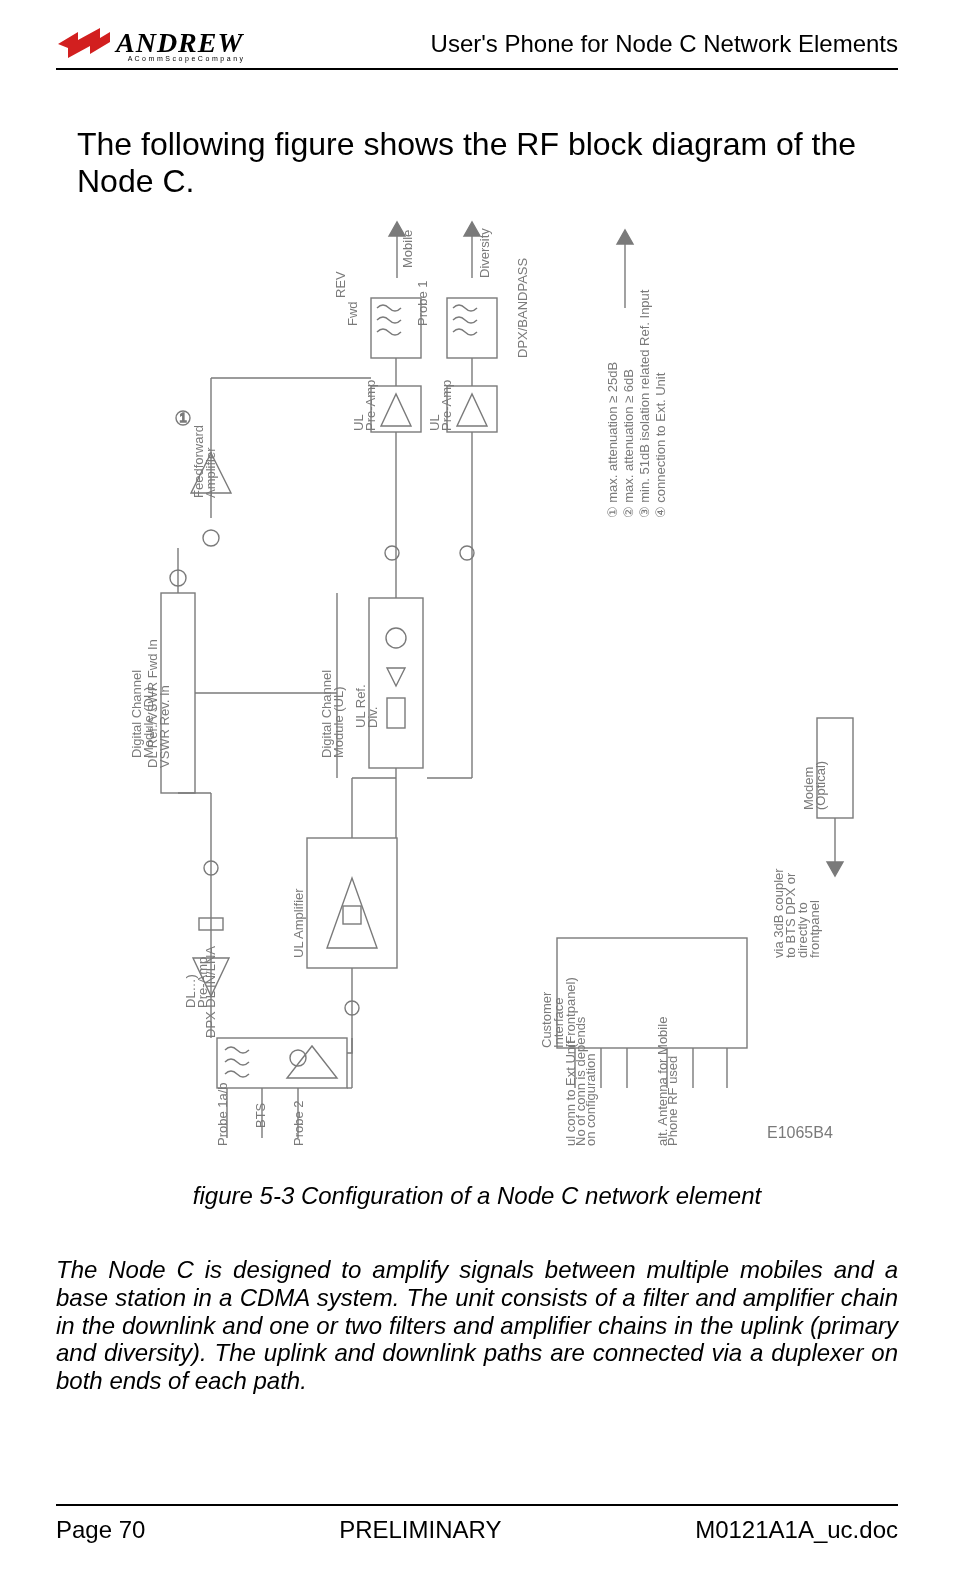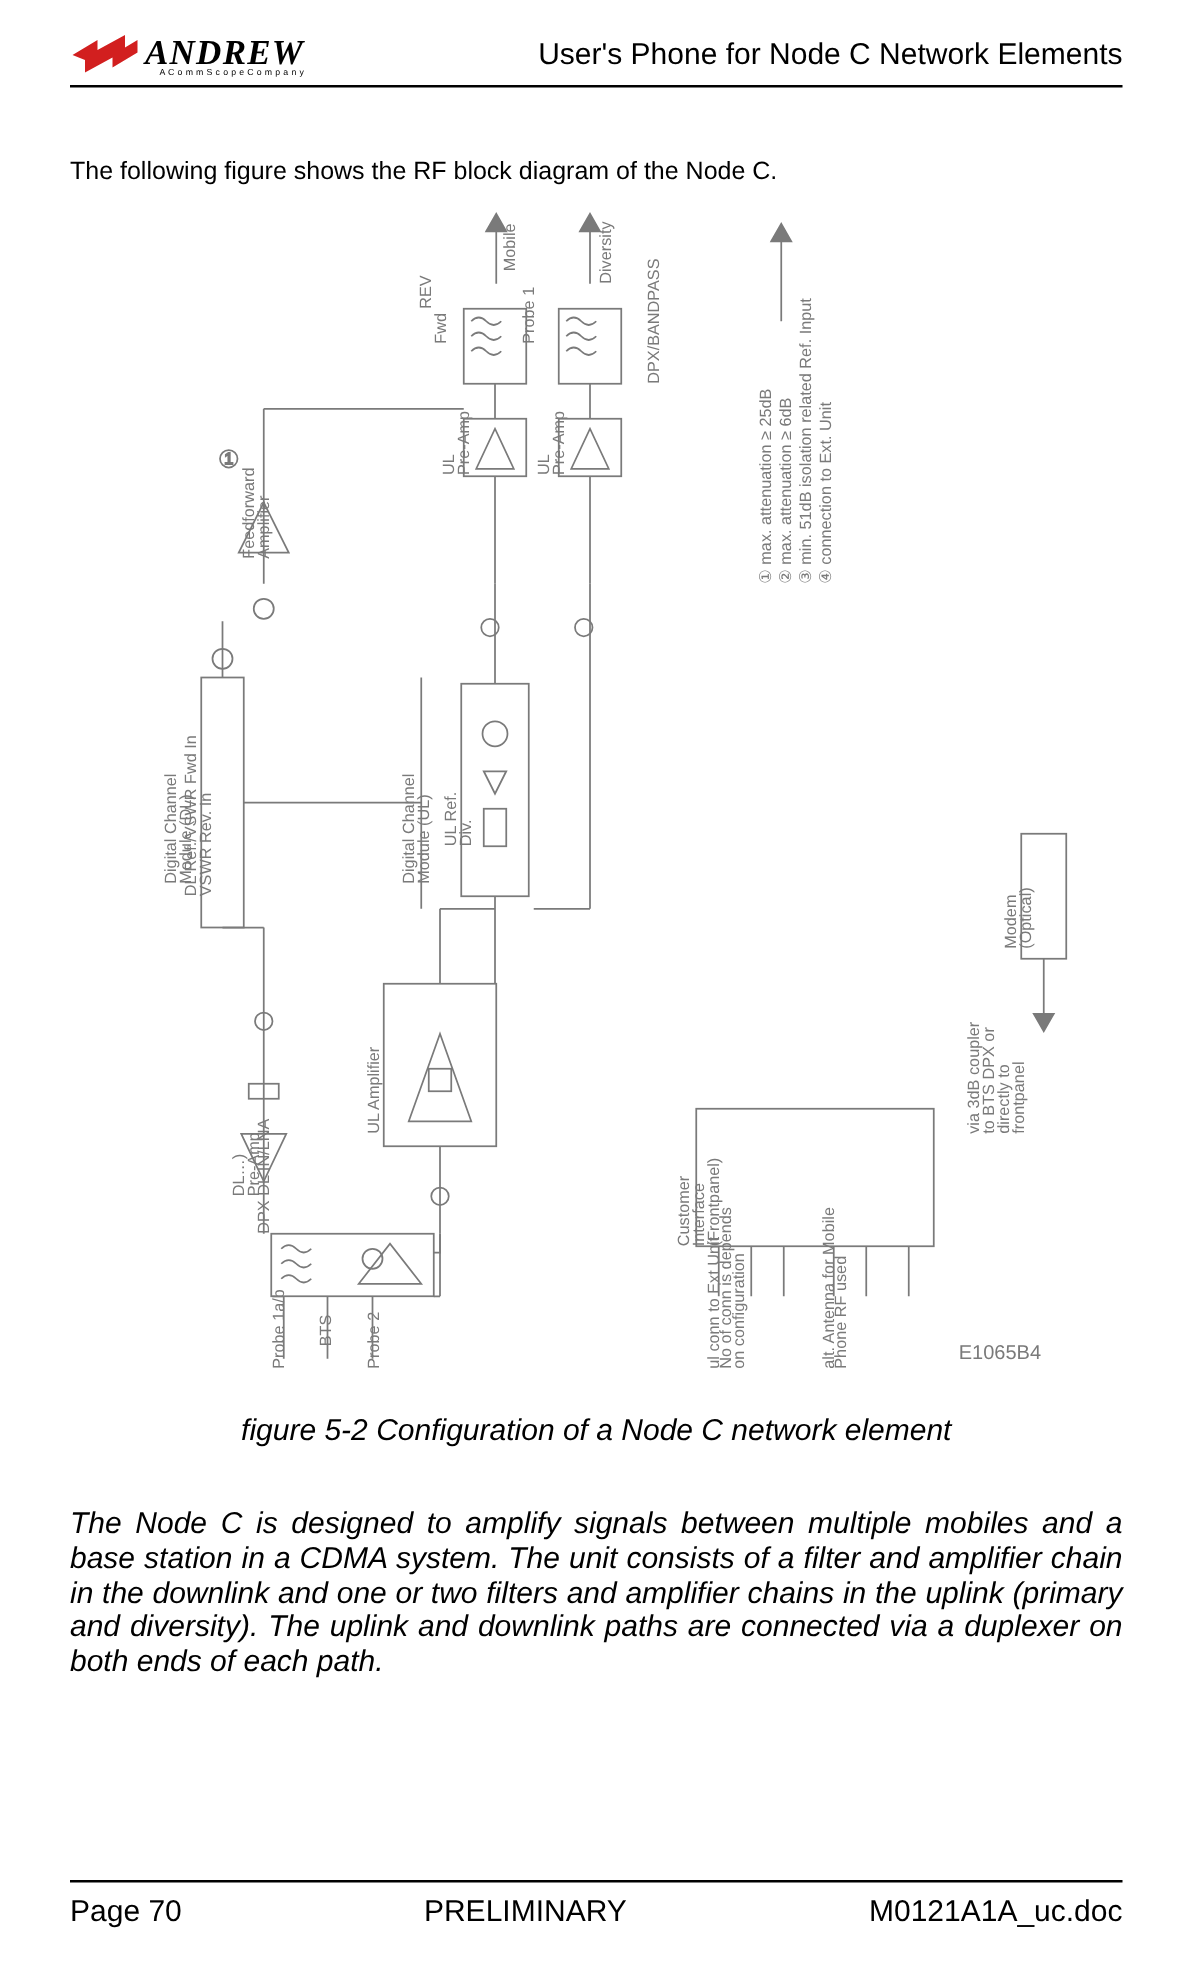--- a/index.html
+++ b/index.html
@@ -5,21 +5,21 @@
   * { box-sizing: border-box; margin: 0; padding: 0; }
   html, body { width: 954px; height: 1574px; background: #fff; font-family: Arial, Helvetica, sans-serif; color: #000; }
   .page { width: 954px; height: 1574px; padding: 26px 56px 30px 56px; display: flex; flex-direction: column; }
   .header-row { display: flex; align-items: center; justify-content: space-between; }
   .logo { display: flex; align-items: center; gap: 4px; }
   .logo-mark { width: 56px; height: 36px; }
   .logo-text { font-family: "Times New Roman", serif; font-weight: 700; font-style: italic; font-size: 28px; letter-spacing: 1px; }
   .logo-sub { font-size: 7px; letter-spacing: 0.3px; text-align: right; margin-top: -4px; }
   .header-title { font-size: 24px; }
   .hr-top { border: none; border-top: 2px solid #000; width: 100%; margin-top: 6px; }
-  .intro { font-size: 20px; margin-top: 56px; }
+  .intro { font-size: 32px; margin-top: 56px; margin-left: 21px; }
   .diagram-wrap { flex: 1 1 auto; display: flex; flex-direction: column; align-items: center; justify-content: flex-start; margin-top: 18px; }
   .diagram { margin-left: 40px; }
   .caption { font-size: 24px; font-style: italic; text-align: center; margin-top: 24px; }
   .body-p { font-size: 24px; text-align: justify; line-height: 1.16; margin-top: 46px; font-style: italic; }
   .footer { margin-top: auto; }
   .hr-bottom { border: none; border-top: 2px solid #000; width: 100%; }
   .footer-row { display: flex; justify-content: space-between; font-size: 24px; margin-top: 10px; }
   
   .dg-vtext { font-family: Arial, sans-serif; font-size: 13px; fill: #7a7a7a; }
   .dg-code { font-family: Arial, sans-serif; font-size: 16px; fill: #7a7a7a; }
@@ -213,21 +213,21 @@
       <text class="dg-vtext" transform="translate(540 928) rotate(-90)"><tspan x="0" dy="0">alt. Antenna for Mobile</tspan><tspan x="0" dy="10">Phone RF used</tspan></text>
 
       <text class="dg-vtext" transform="translate(490 300) rotate(-90)">① max. attenuation ≥ 25dB</text>
       <text class="dg-vtext" transform="translate(506 300) rotate(-90)">② max. attenuation ≥ 6dB</text>
       <text class="dg-vtext" transform="translate(522 300) rotate(-90)">③ min. 51dB isolation related Ref. Input</text>
       <text class="dg-vtext" transform="translate(538 300) rotate(-90)">④ connection to Ext. Unit</text>
 
       <text class="dg-code" x="640" y="920">E1065B4</text>
     </svg>
 
-    <p class="caption">figure 5-2 Configuration of a Node C network element</p>
+    <p class="caption">figure 5-3 Configuration of a Node C network element</p>
     <p class="body-p">The Node C is designed to amplify signals between multiple mobiles and a base station in a CDMA system. The unit consists of a filter and amplifier chain in the downlink and one or two filters and amplifier chains in the uplink (primary and diversity). The uplink and downlink paths are connected via a duplexer on both ends of each path.</p>
   </div>
 
   <div class="footer">
     <hr class="hr-bottom">
     <div class="footer-row">
       <span>Page 70</span>
       <span>PRELIMINARY</span>
       <span>M0121A1A_uc.doc</span>
     </div>

